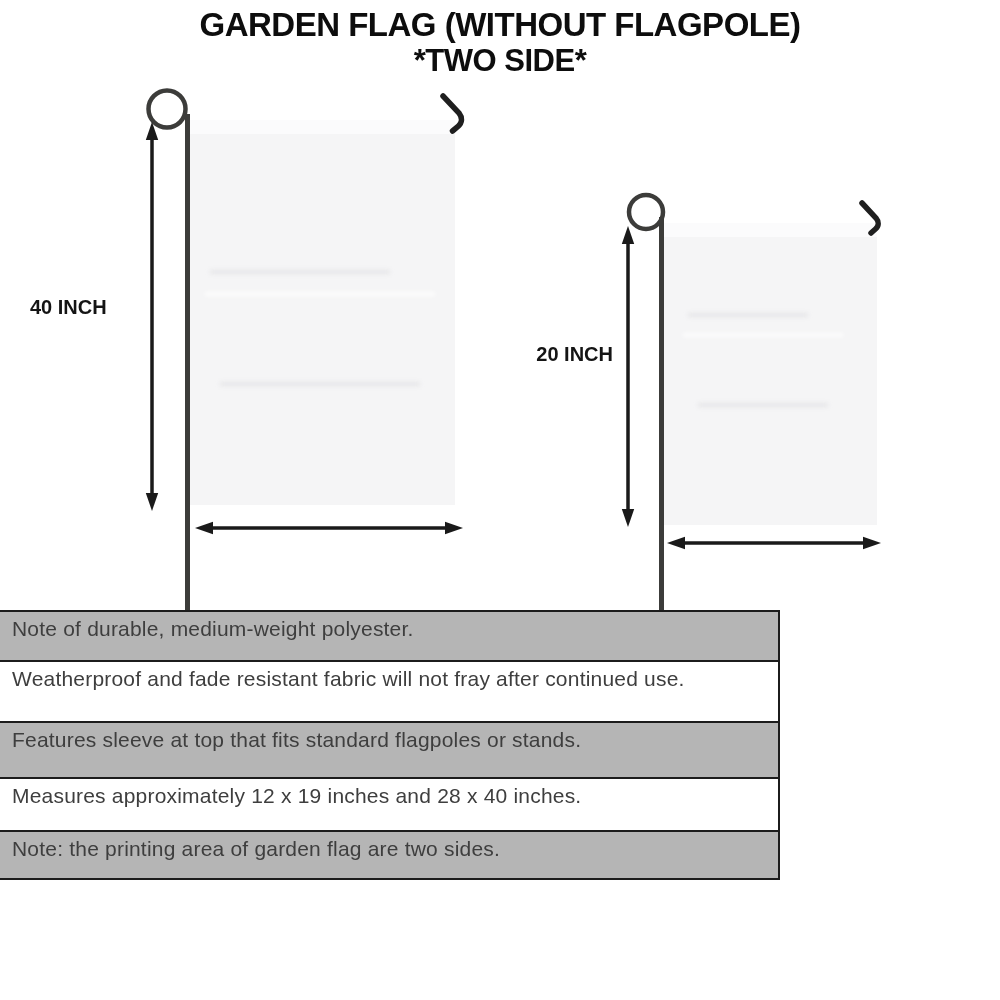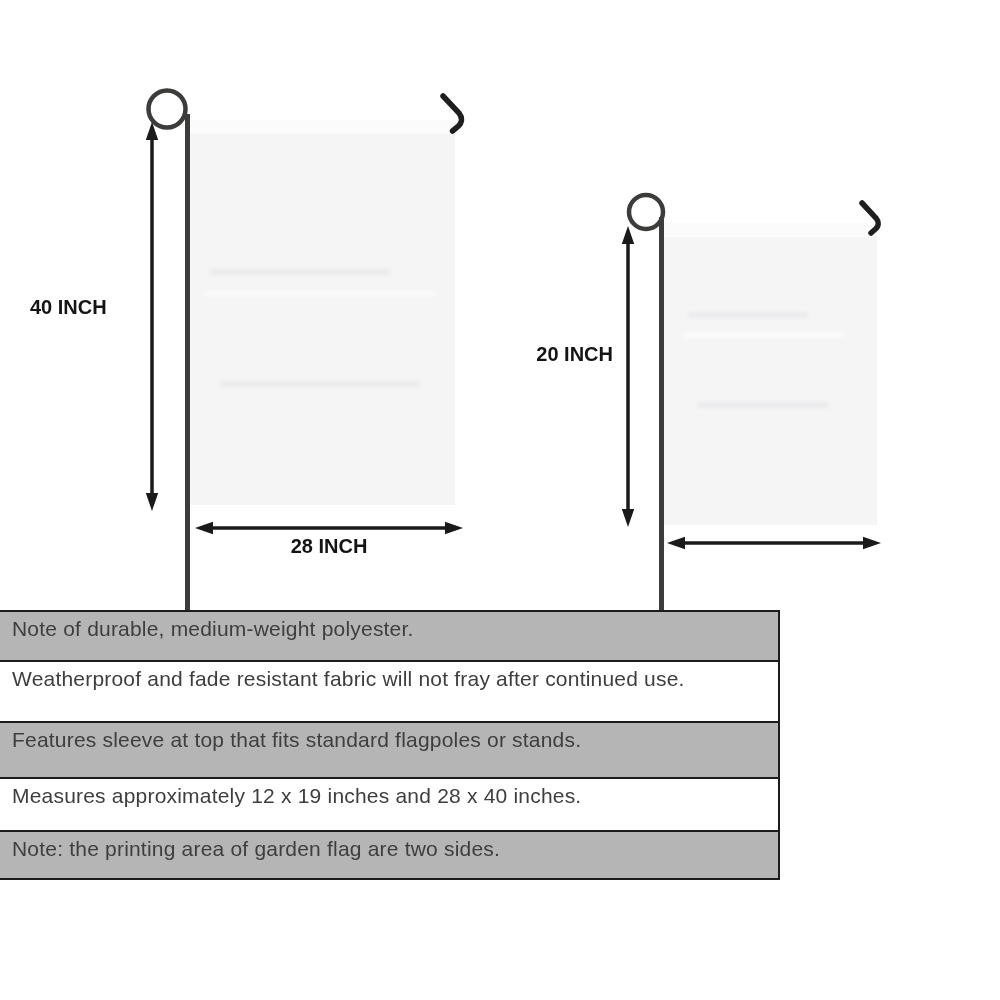--- a/index.html
+++ b/index.html
@@ -36,20 +36,24 @@
     background:#ffffff;padding:5px 12px 0 12px;margin-top:-2px;
     font-size:21px;color:var(--feature-text,#3e3e3e);letter-spacing:0.2px;}
   .feature-row:first-child{margin-top:0;}
   .feature-row.shaded{background:var(--table-gray,#b5b5b5);}
 </style>
 </head>
 <body>
 
 <div class="canvas">
 
+  <div class="title">
+    <div class="l1">GARDEN FLAG (WITHOUT FLAGPOLE)</div>
+    <div class="l2">*TWO SIDE*</div>
+  </div>
 
   <div class="flag flag-large">
     <div class="topband"></div>
     <div class="streak dark" style="left:20px;top:150px;width:180px;"></div>
     <div class="streak" style="left:15px;top:172px;width:230px;"></div>
     <div class="streak dark" style="left:30px;top:262px;width:200px;"></div>
   </div>
 
   <div class="flag flag-small">
     <div class="topband"></div>
@@ -93,21 +97,20 @@
     </g>
 
     <g stroke="#1a1a1a" fill="#1a1a1a">
       <line x1="684" y1="543" x2="864" y2="543" stroke-width="3.5"></line>
       <polygon points="667,543 685,536.8 685,549.2" stroke="none"></polygon>
       <polygon points="881,543 863,536.8 863,549.2" stroke="none"></polygon>
     </g>
   </svg>
 
   <div class="dim v40">40 INCH</div>
-  <div class="dim h28">28 INCH</div>
   <div class="dim v18">20 INCH</div>
 
   <div class="features">
       <div class="feature-row shaded" style="height: 52px;"><span>Note of durable, medium-weight polyester.</span></div>
       <div class="feature-row" style="height: 63px;"><span>Weatherproof and fade resistant fabric will not fray after continued use.</span></div>
       <div class="feature-row shaded" style="height: 58px;"><span>Features sleeve at top that fits standard flagpoles or stands.</span></div>
       <div class="feature-row" style="height: 55px;"><span>Measures approximately 12 x 19 inches and 28 x 40 inches.</span></div>
       <div class="feature-row shaded" style="height: 50px;"><span>Note: the printing area of garden flag are two sides.</span></div>
     </div>
 

